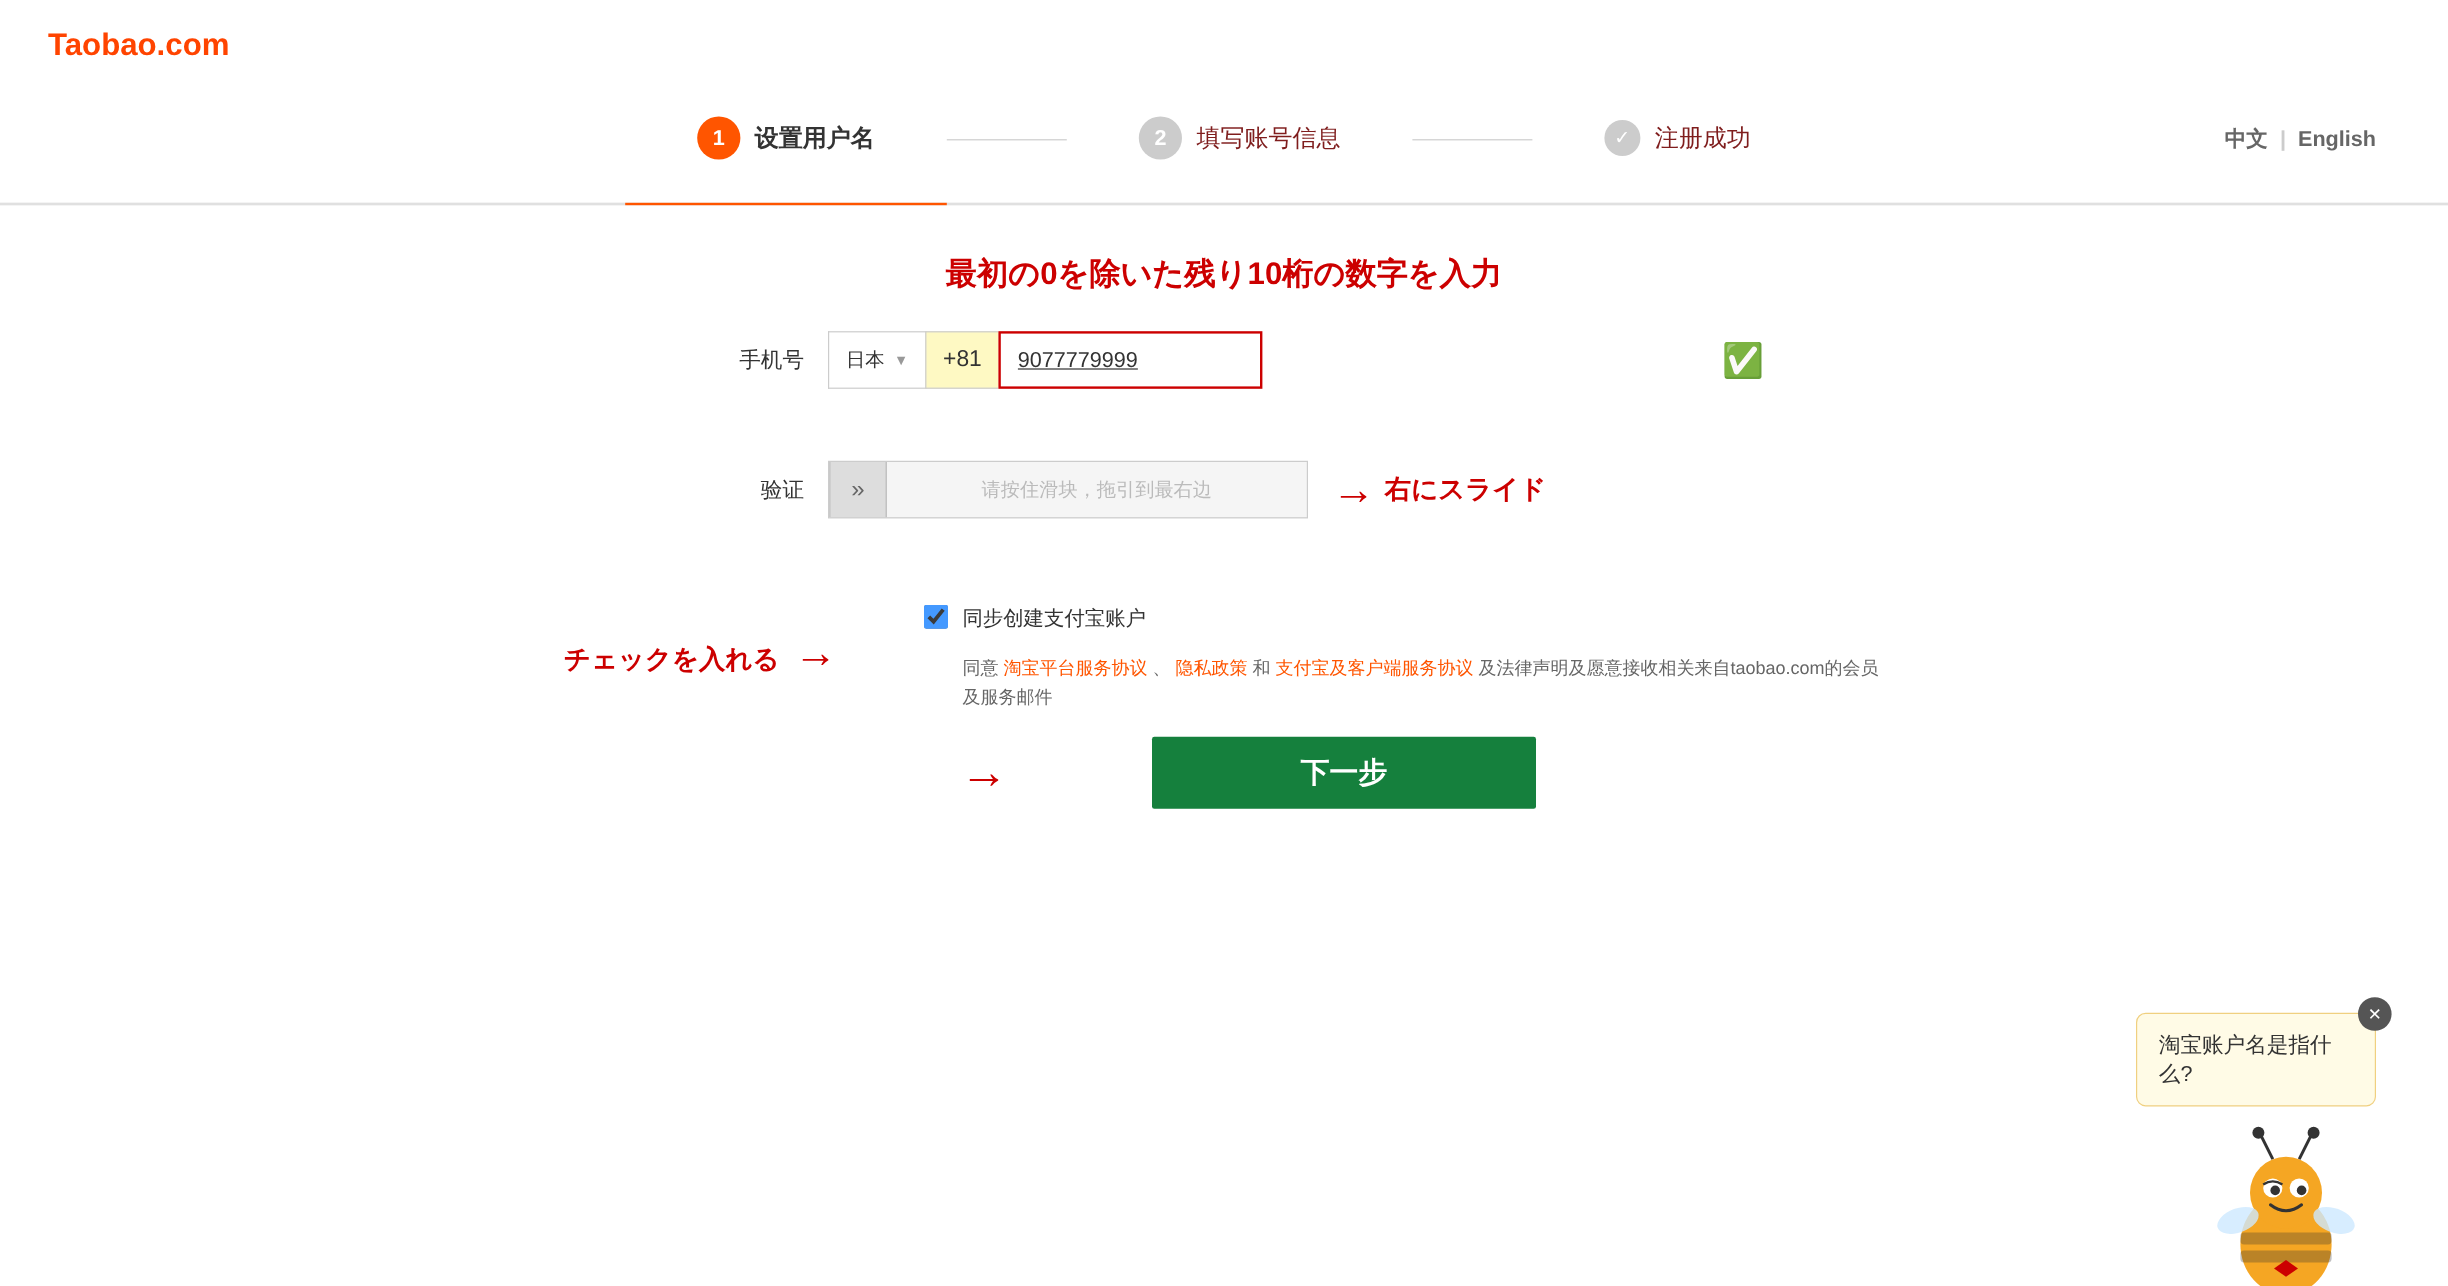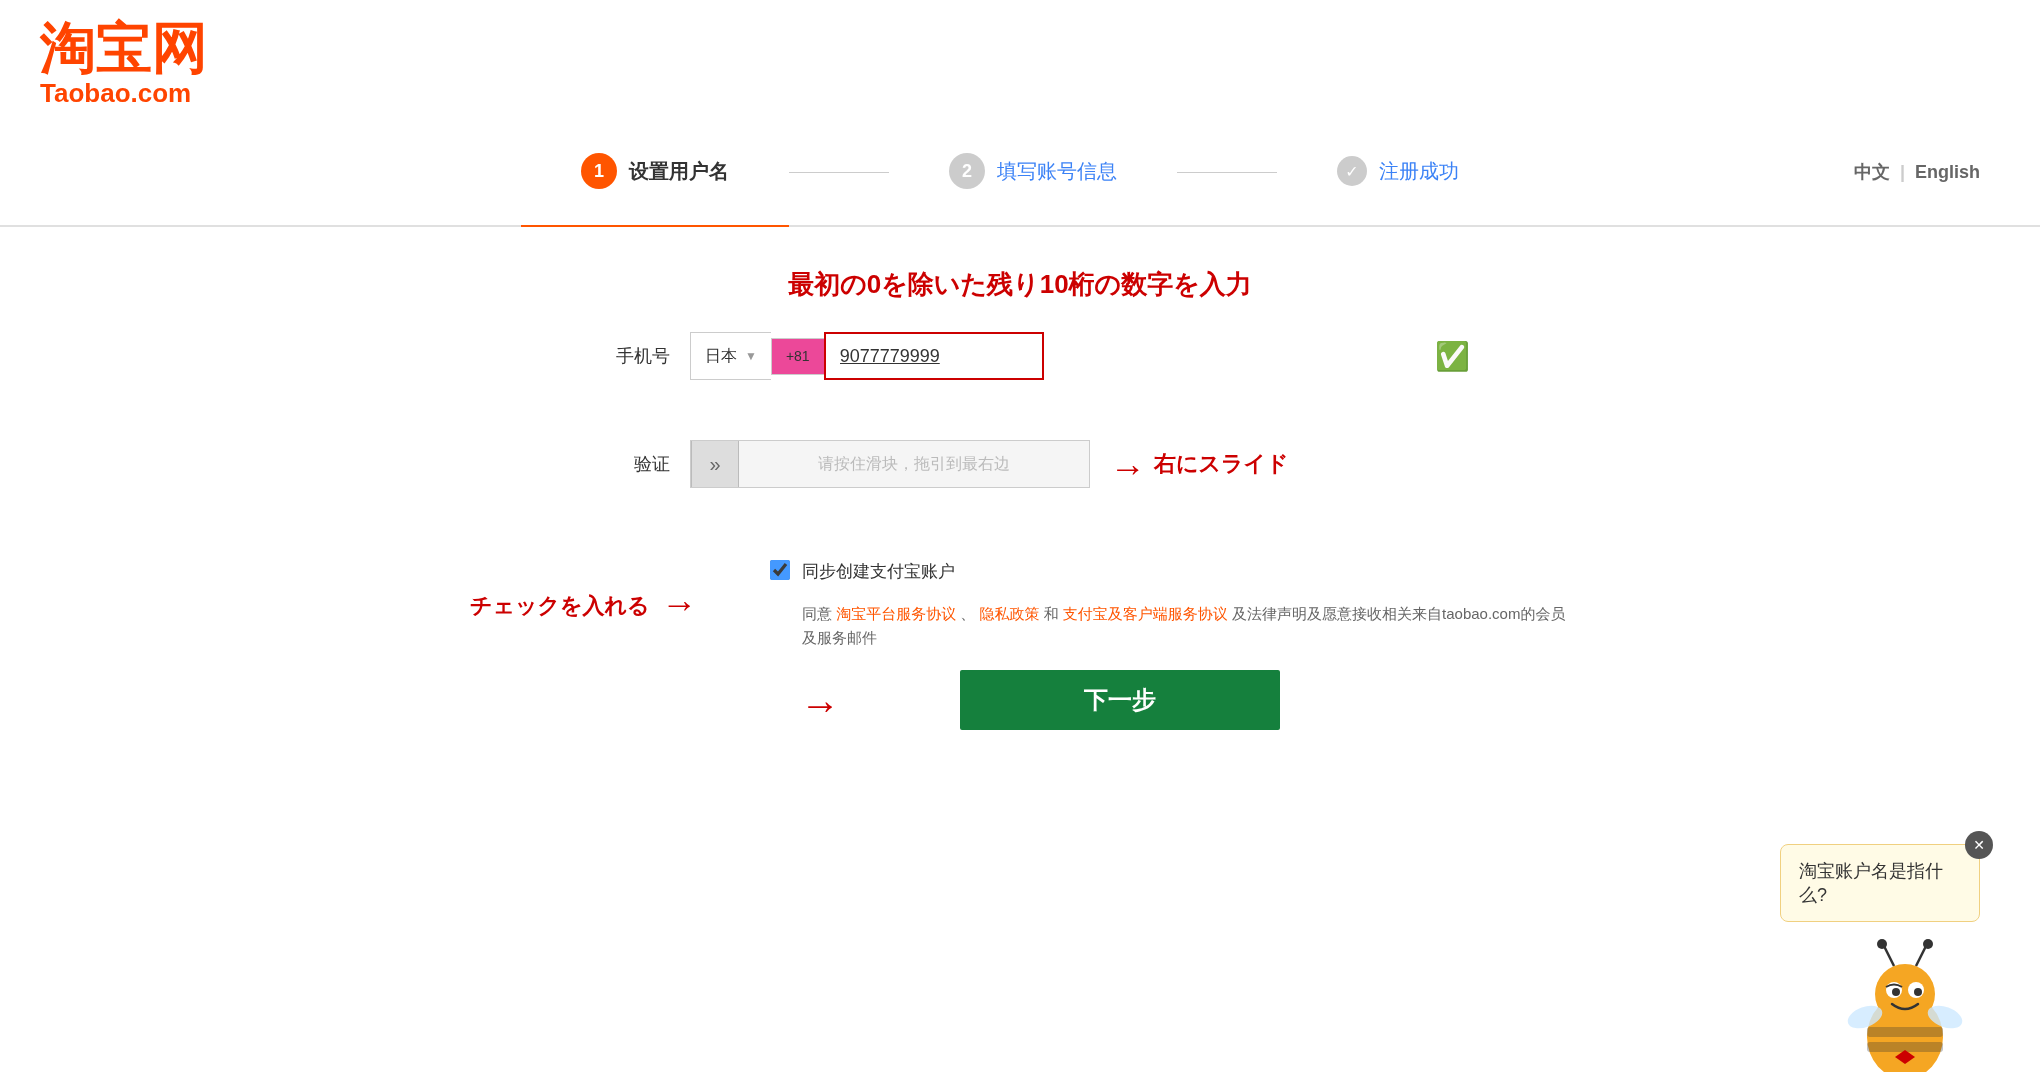--- a/index.html
+++ b/index.html
@@ -57,21 +57,21 @@
     }
     .step-label {
       font-size: 20px;
       color: #333;
     }
     .step-label.active {
       color: #333;
       font-weight: bold;
     }
     .step-label.inactive {
-      color: #3b82f6;
+      color: #7f1d1d;
     }
 
     
     .lang-switcher {
       position: absolute;
       right: 60px;
       top: 50%;
       transform: translateY(-50%);
       display: flex;
       align-items: center;
@@ -140,25 +140,25 @@
       gap: 8px;
       height: 48px;
       border-right: none;
     }
     .country-select .chevron {
       color: #999;
       font-size: 12px;
     }
     .country-code {
       border: 1px solid #ccc;
-      background: #ec4899;
+      background: #fef9c3;
       padding: 10px 14px;
-      font-size: 14px;
-      color: #333;
-      height: 37px;
+      font-size: 19px;
+      color: #333;
+      height: 48px;
       display: flex;
       align-items: center;
       border-right: none;
     }
 
     .phone-number-input {
       border: 2px solid #cc0000;
       padding: 10px 14px;
       font-size: 18px;
       color: #333;
@@ -313,21 +313,20 @@
       align-items: center;
       justify-content: center;
       color: #fff;
       font-size: 16px;
     }
   </style>
 </head>
 <body>
 
 <div class="header">
-  <div class="logo-chinese">淘宝网</div>
   <div class="logo-pinyin">Taobao.com</div>
 </div>
 
 <div class="steps-outer" style="position:relative;">
   <div style="display:flex; align-items:center; justify-content:center; padding: 18px 0; position:relative;">
 
     <div class="step" style="padding-bottom:18px;">
       <div class="step-num active">1</div>
       <div class="step-label active">设置用户名</div>
     </div>

